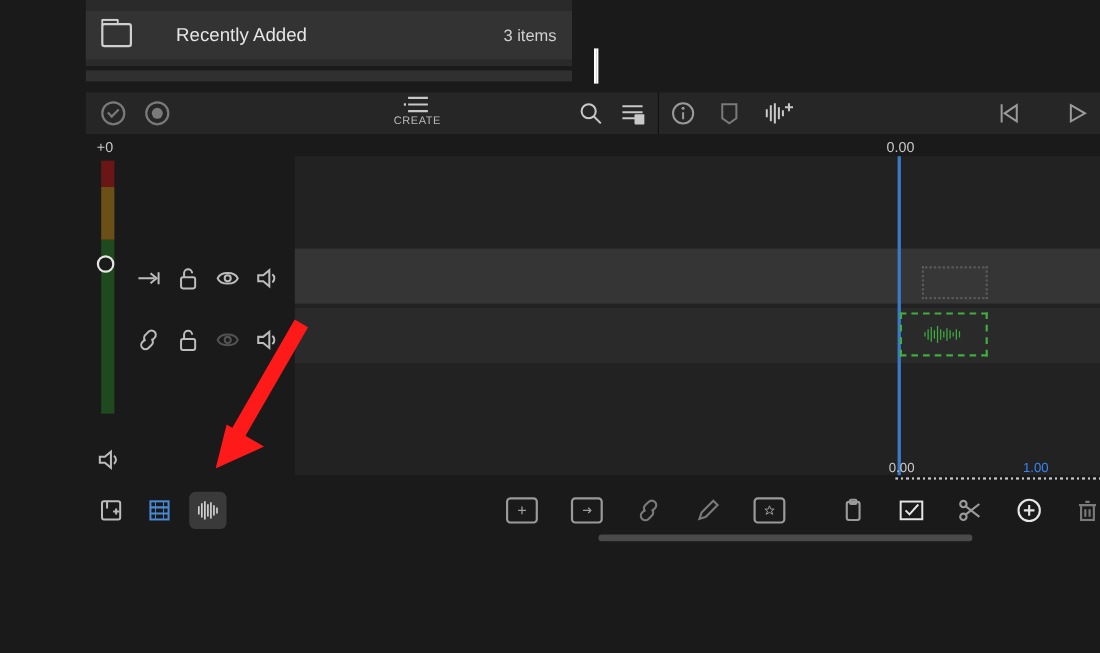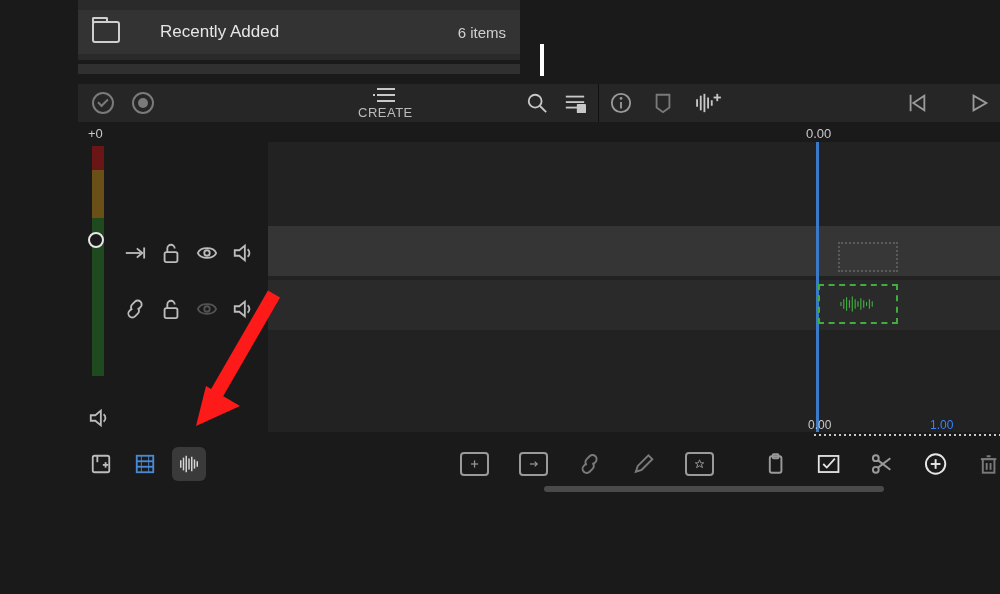--- a/index.html
+++ b/index.html
@@ -99,21 +99,21 @@
     content: "";
     position: absolute; inset: 4px;
     background: #7a7a7a; border-radius: 50%;
   }
   .create-stack {
     position: absolute; left: 280px; top: 2px;
     display: flex; flex-direction: column; align-items: center;
     gap: 1px;
   }
   .create-stack svg { width: 24px; height: 18px; }
-  .create-label { font-size: 13px; letter-spacing: 0.5px; color: #bcbcbc; }
+  .create-label { font-size: 10px; letter-spacing: 0.5px; color: #bcbcbc; }
   .tt-right-group {
     position: absolute; left: 448px; top: 8px;
     display: flex; align-items: center; gap: 16px;
   }
   .vbar {
     position: absolute; left: 520px; top: 0;
     width: 1px; height: 38px; background: #111;
   }
   .tt-right2 {
     position: absolute; left: 532px; top: 8px;
@@ -266,21 +266,21 @@
   }
 
 </style>
 </head>
 <body>
 
 <div class="lib-panel">
   <div class="lib-header">
     <span class="folder-icon"></span>
     <span class="lib-title">Recently Added</span>
-    <span class="lib-count">6 items</span>
+    <span class="lib-count">3 items</span>
   </div>
   <div class="lib-thinbar"></div>
 </div>
 
 <span class="playhead-mark"></span>
 
 <div class="top-toolbar">
   <div class="tt-left">
     <span class="check-circle icon-btn"></span>
     <span class="record-dot icon-btn"></span>

